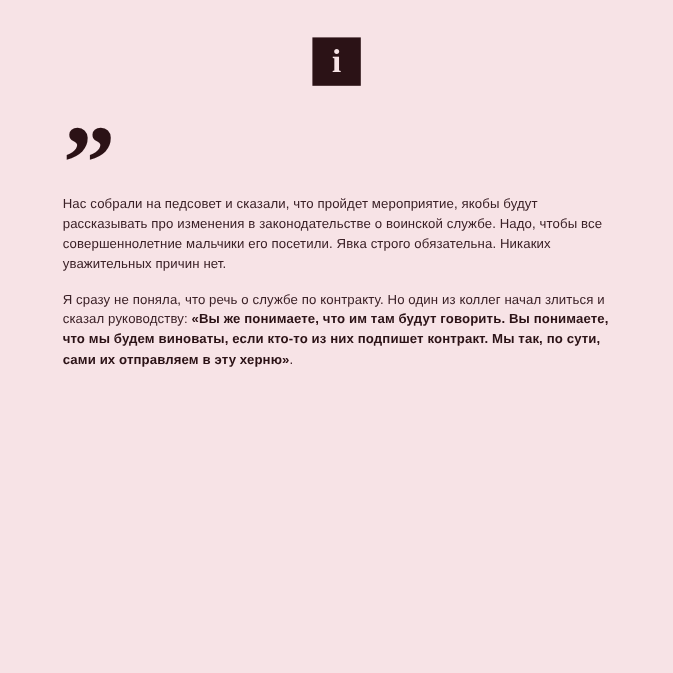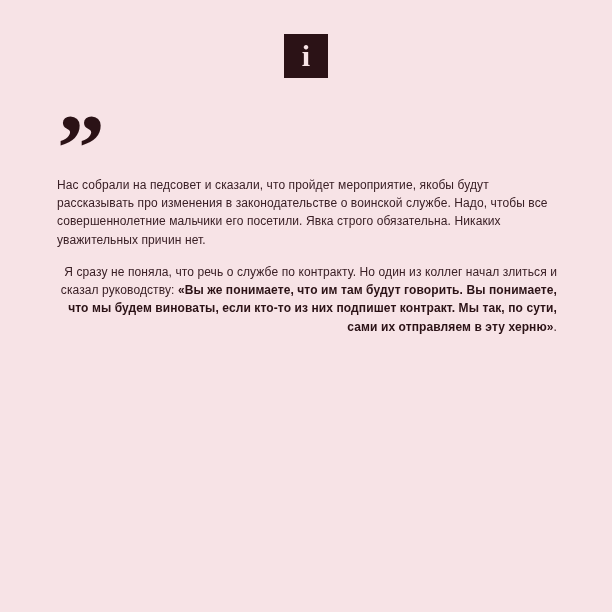--- a/index.html
+++ b/index.html
@@ -59,21 +59,20 @@
   }
   .para {
     margin: 0 0 14px 0;
     color: #3a2026;
     font-size: 12px;
     line-height: 1.52;
     letter-spacing: 0.1px;
   }
   .para:last-child {
     margin-bottom: 0;
-    text-align: right;
   }
   .para .bold {
     font-weight: 700;
     color: #2b1216;
   }
 </style>
 </head>
 <body>
 
 <div class="card">

